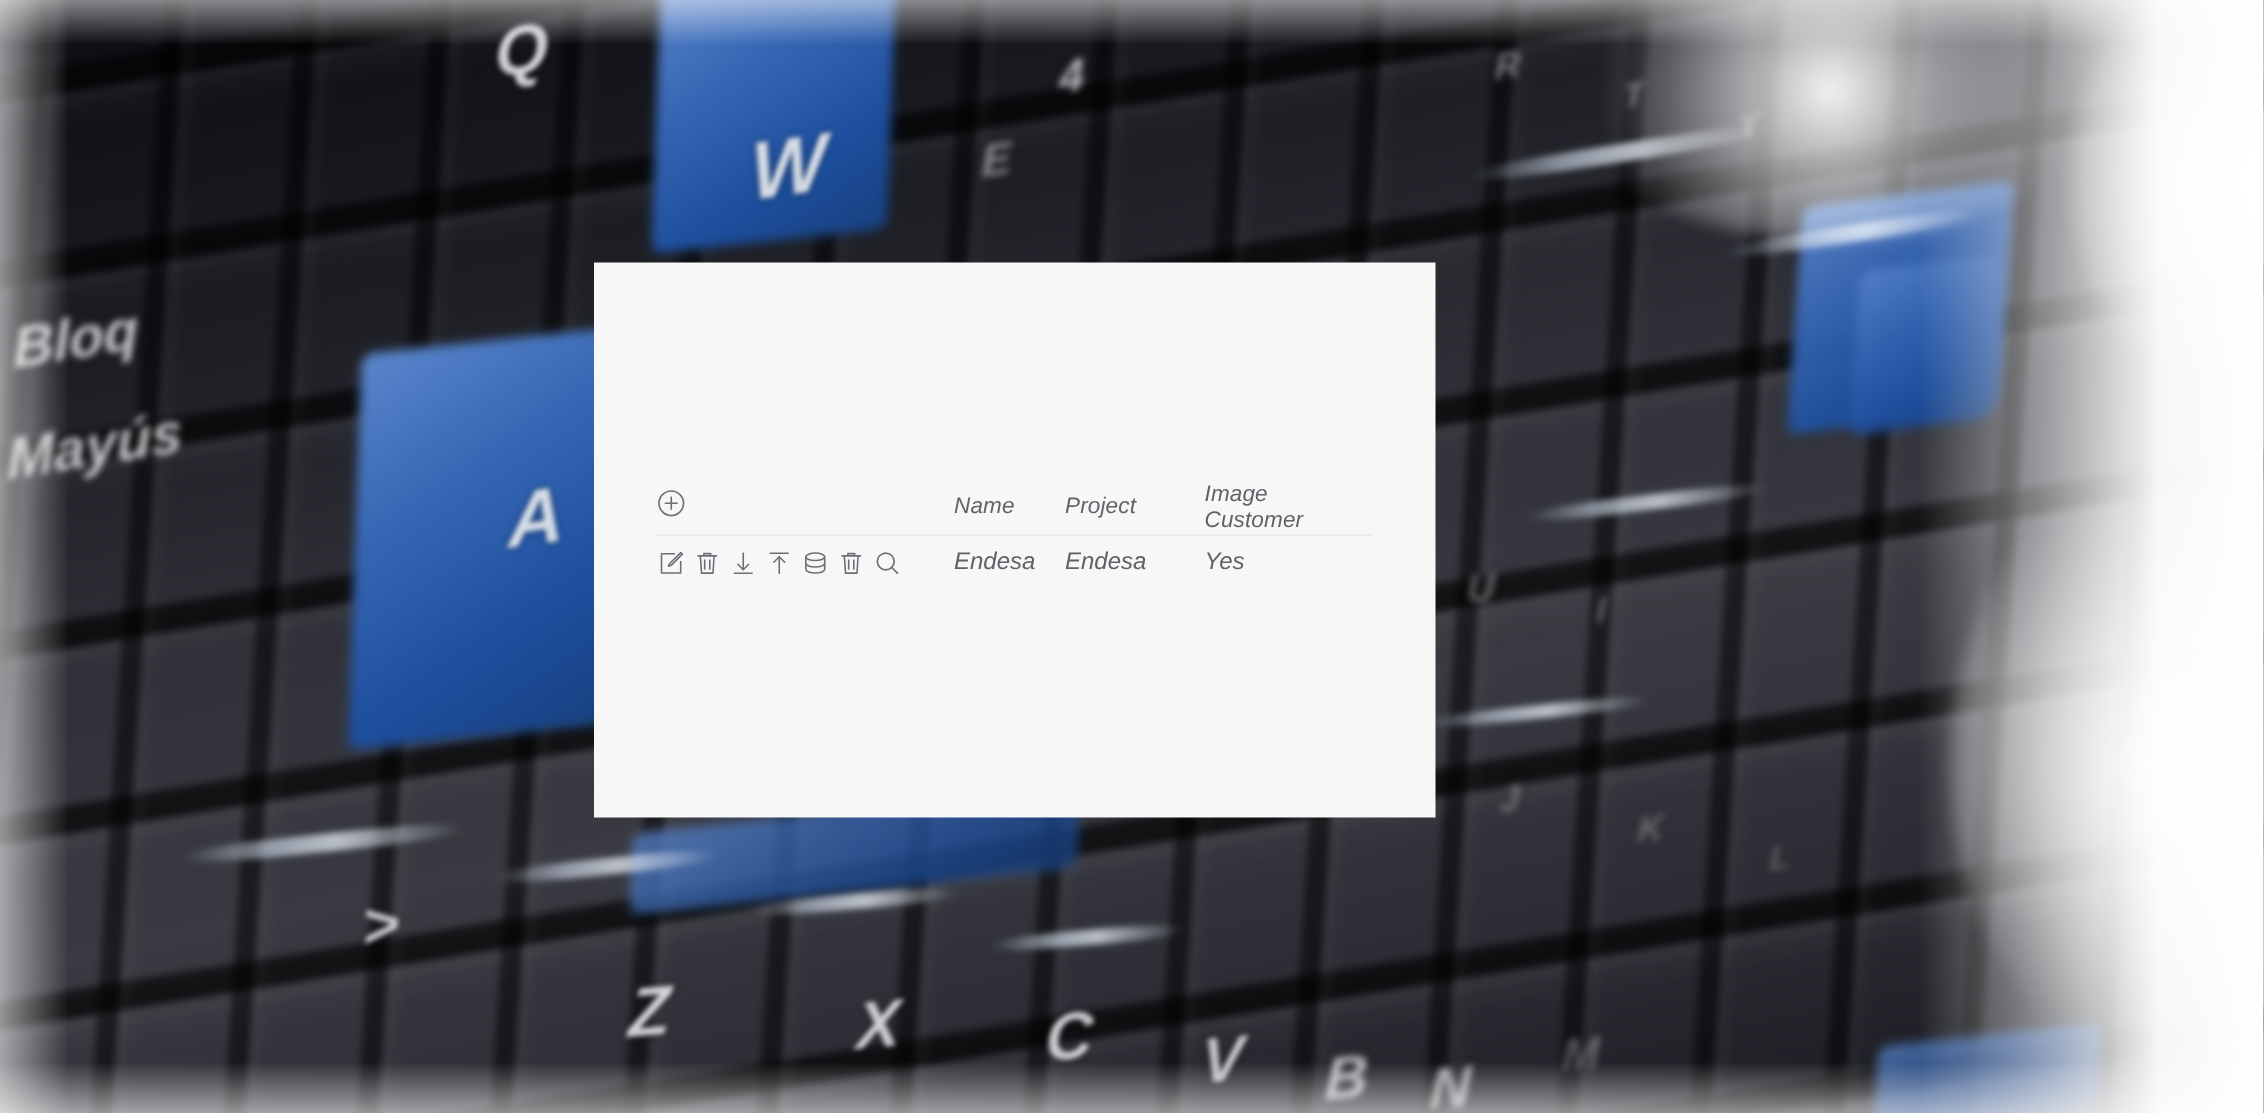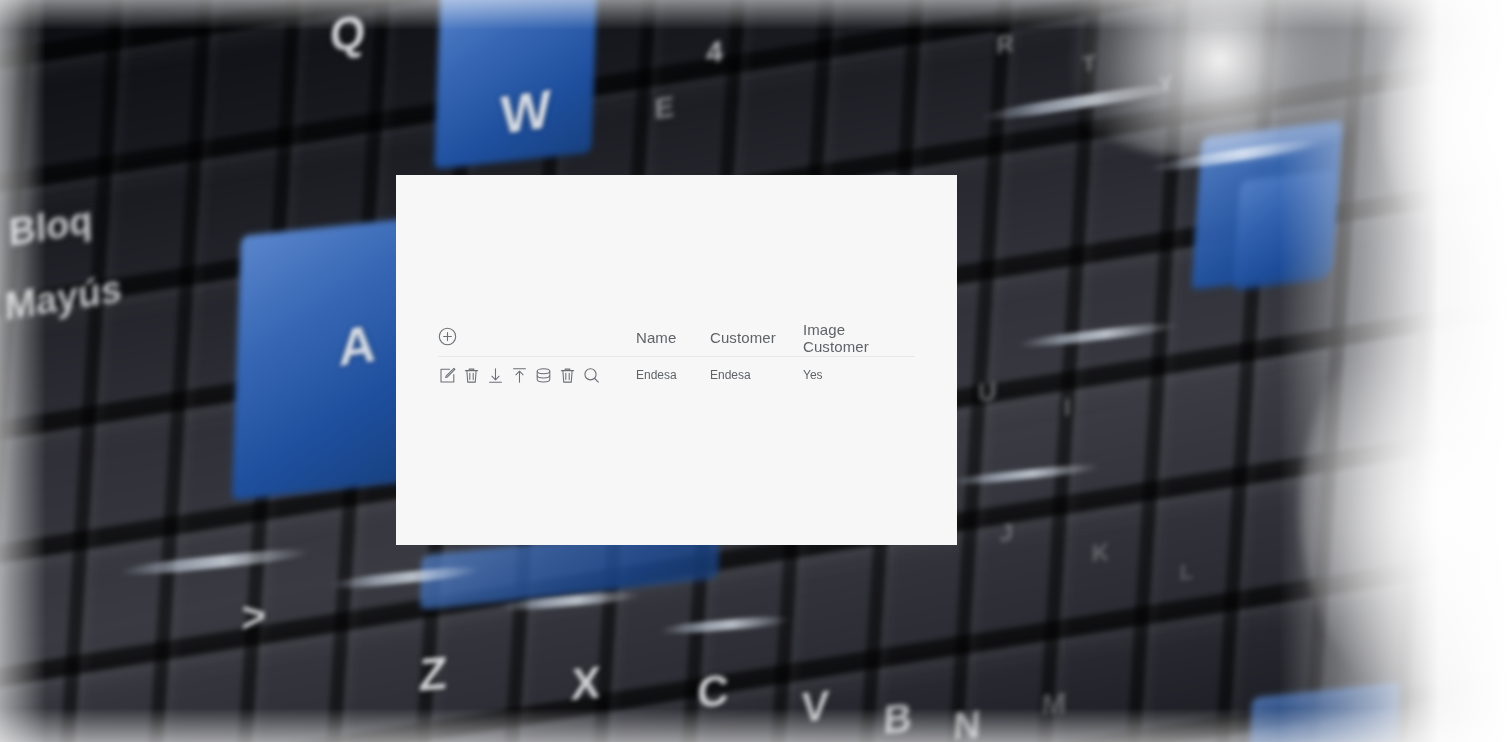--- a/index.html
+++ b/index.html
@@ -11,20 +11,21 @@
     font-family: "Liberation Sans", sans-serif;
     background: #ffffff;
   }
 
   #app {
     position: relative;
     width: 1509px;
     height: 742px;
     overflow: hidden;
     background: #fef9c3;
+    font-style: italic;
   }
 
   
   .photo-backdrop {
     position: absolute;
     inset: 0;
     overflow: hidden;
   }
 
   .photo-scene {
@@ -202,21 +203,21 @@
     color: #5f6368;
     font-size: 15px;
     letter-spacing: 0.1px;
   }
 
   thead tr { border-bottom: 1px solid #e8e8e8; }
 
   tbody td {
     height: 38px;
     color: #5f6368;
-    font-size: 12px;
+    font-size: 16px;
     padding-top: 9px;
   }
 
   
   .add-cell { padding-left: 2px; }
 
   .add-btn {
     display: inline-flex;
     align-items: center;
     justify-content: center;
@@ -318,21 +319,21 @@
           <tr>
             <th class="add-cell">
               <span class="add-btn" title="Add">
                 <svg width="19" height="19" viewBox="0 0 19 19" fill="none">
                   <circle cx="9.5" cy="9.5" r="8.2" stroke="#6b6f76" stroke-width="1.1"></circle>
                   <path d="M9.5 5.6 L9.5 13.4 M5.6 9.5 L13.4 9.5" stroke="#6b6f76" stroke-width="1.1" stroke-linecap="round"></path>
                 </svg>
               </span>
             </th>
             <th>Name</th>
-            <th>Customer</th>
+            <th>Project</th>
             <th>Image Customer</th>
           </tr>
         </thead>
         <tbody>
           <tr>
             <td>
               <div class="actions">
 
                 <span class="act" title="Edit">
                   <svg width="19" height="19" viewBox="0 0 19 19" fill="none">

